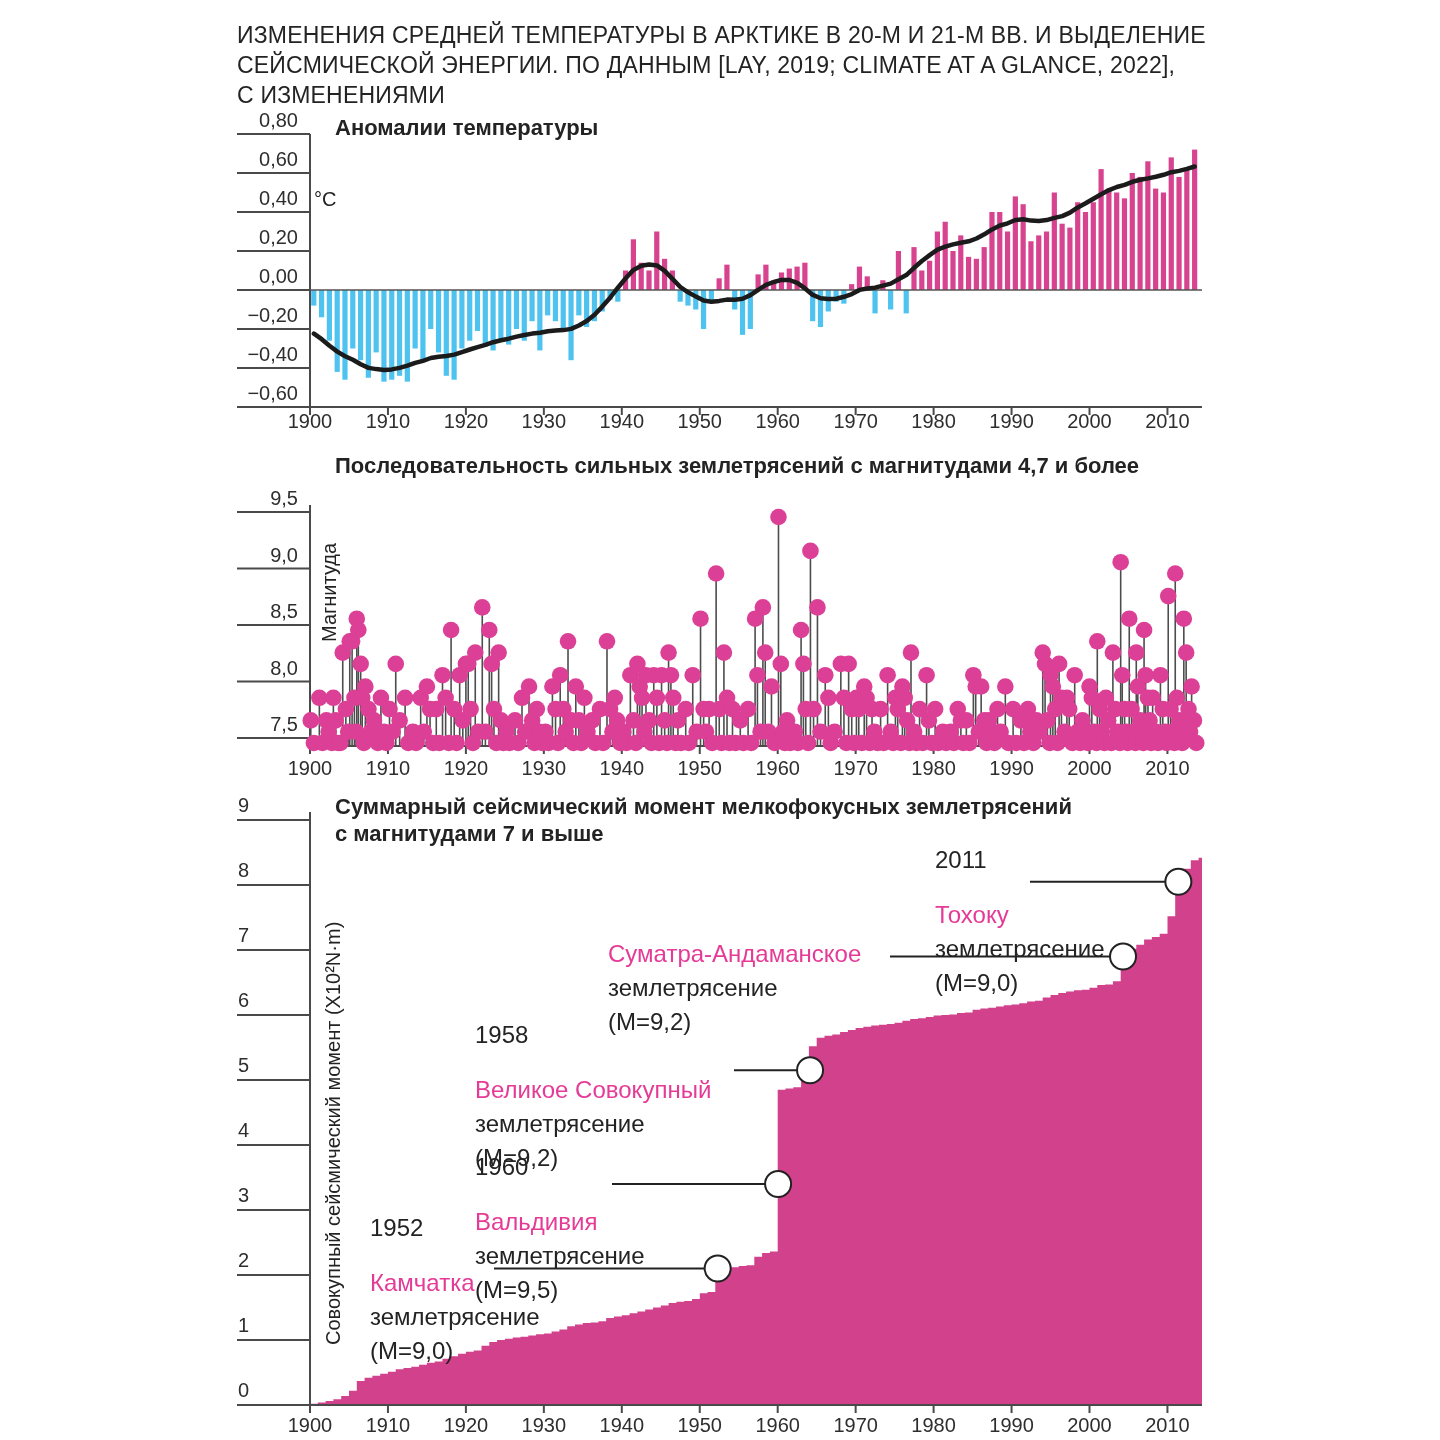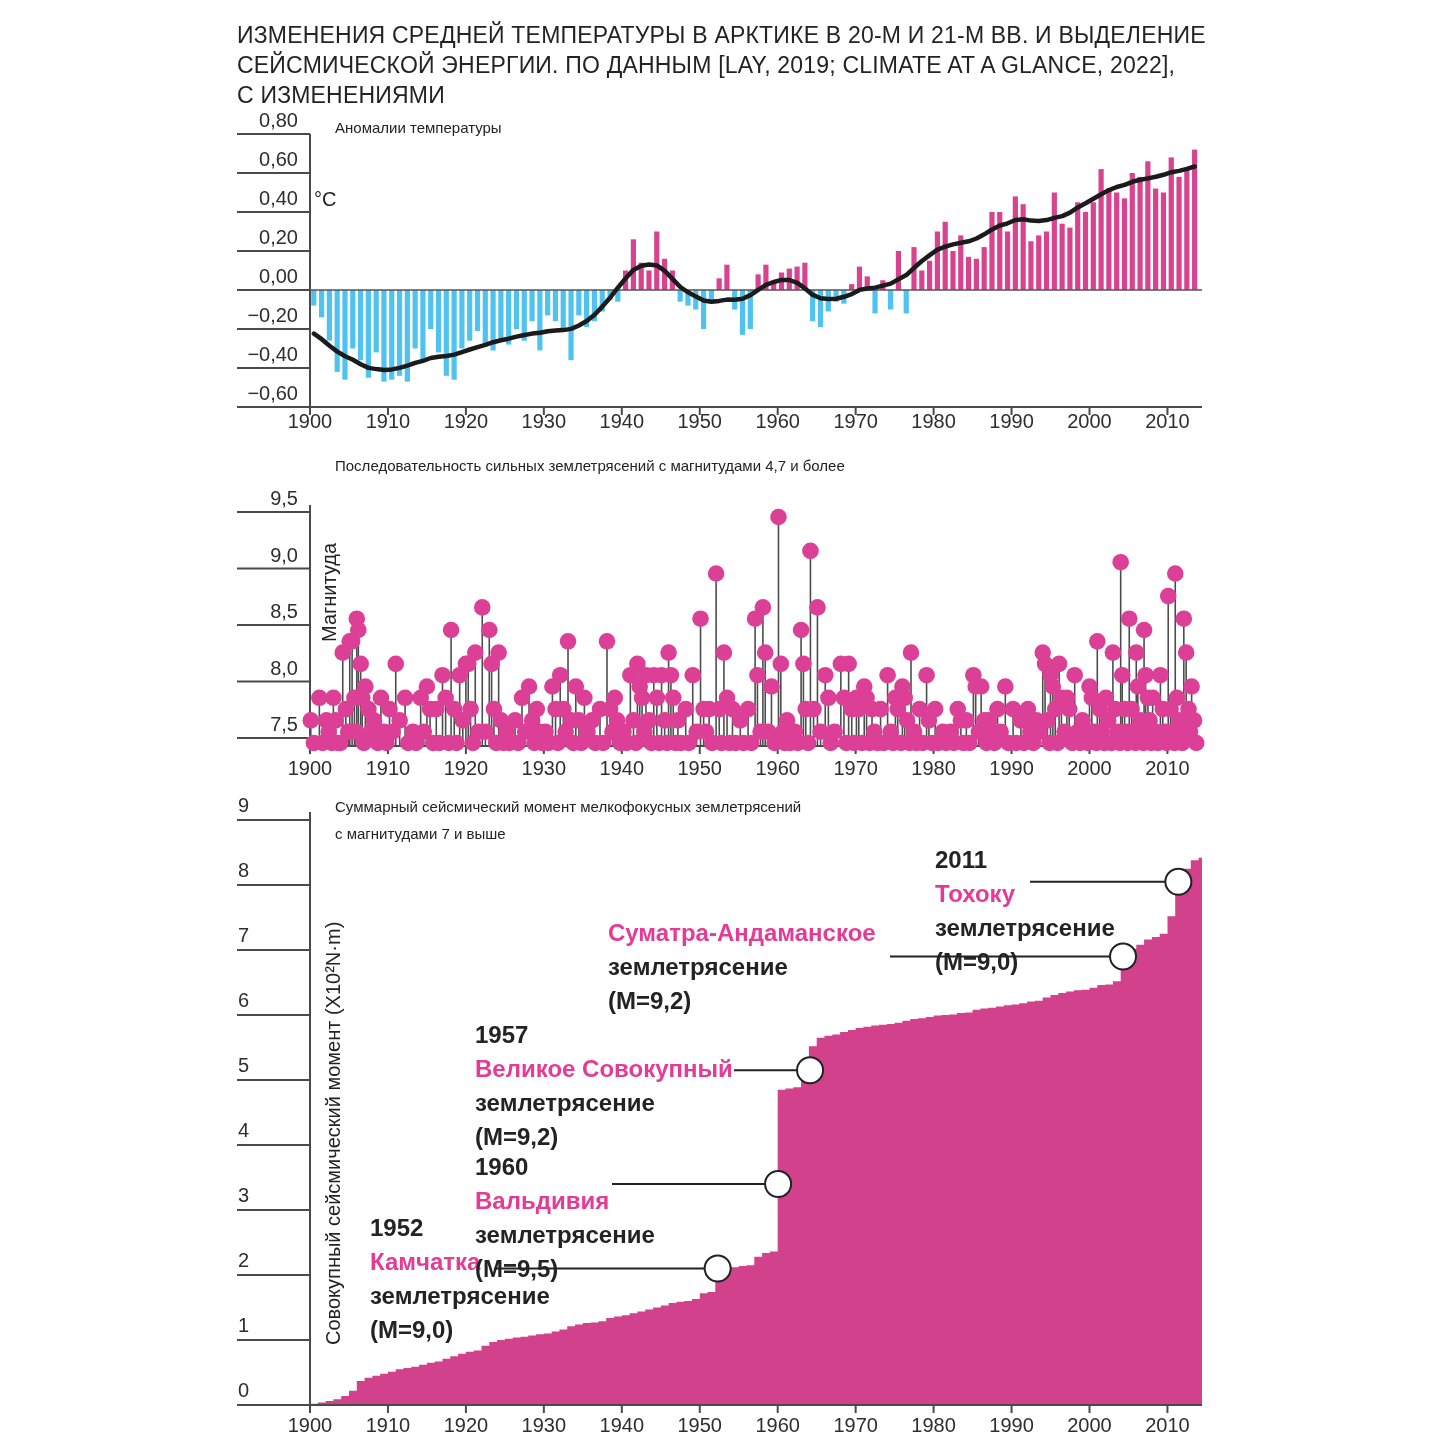--- a/index.html
+++ b/index.html
@@ -1,25 +1,25 @@
 <!DOCTYPE html>
 <html><head>
 <meta charset="utf-8">
 <style>
   html,body{margin:0;padding:0;background:#fff;}
   .page{position:relative;width:1440px;height:1440px;background:#fff;overflow:hidden;
         font-family:"Liberation Sans", sans-serif;color:#232323;}
   svg{position:absolute;left:0;top:0;}
   .main-title{position:absolute;left:237px;top:20px;font-size:23px;font-weight:normal;
               line-height:30px;letter-spacing:.2px;color:#232323;}
-  .chart-title{position:absolute;font-size:15px;font-weight:normal;color:#232323;line-height:27px;}
+  .chart-title{position:absolute;font-size:22px;font-weight:bold;color:#232323;line-height:27px;}
   .unit{position:absolute;font-size:20px;color:#232323;}
   .ylabel{position:absolute;font-size:20px;color:#232323;transform-origin:0 0;transform:rotate(-90deg);white-space:nowrap;}
-  .ann{position:absolute;font-size:24px;font-weight:bold;line-height:34px;white-space:nowrap;color:#232323;}
-  .ann .nm{color:#E53A96;}
+  .ann{position:absolute;font-size:24px;font-weight:normal;line-height:34px;white-space:nowrap;color:#232323;}
+  .ann .nm{color:#E53A96;margin-top:21px;}
 </style>
 </head>
 <body>
 
 <div class="page">
 
   <svg id="fig" width="1440" height="1440" viewBox="0 0 1440 1440">
       <line x1="237" y1="134" x2="310" y2="134" stroke="#4a4a4a" stroke-width="2"></line>
       <text x="298" y="127" text-anchor="end" font-family="Liberation Sans, sans-serif" font-size="20" fill="#2e2e2e">0,80</text>
       <line x1="237" y1="173" x2="310" y2="173" stroke="#4a4a4a" stroke-width="2"></line>
@@ -948,21 +948,21 @@
         <div>землетрясение</div>
         <div>(М=9,0)</div>
       </div>
       <div class="ann" style="left: 475px; top: 1150px;">
         <div>1960</div>
         <div class="nm">Вальдивия</div>
         <div>землетрясение</div>
         <div>(М=9,5)</div>
       </div>
       <div class="ann" style="left: 475px; top: 1018px;">
-        <div>1957</div>
+        <div>1958</div>
         <div class="nm">Великое Совокупный</div>
         <div>землетрясение</div>
         <div>(М=9,2)</div>
       </div>
       <div class="ann" style="left: 608px; top: 916px;">
         <div class="nm">Суматра-Андаманское</div>
         <div>землетрясение</div>
         <div>(М=9,2)</div>
       </div>
       <div class="ann" style="left: 935px; top: 843px;">

